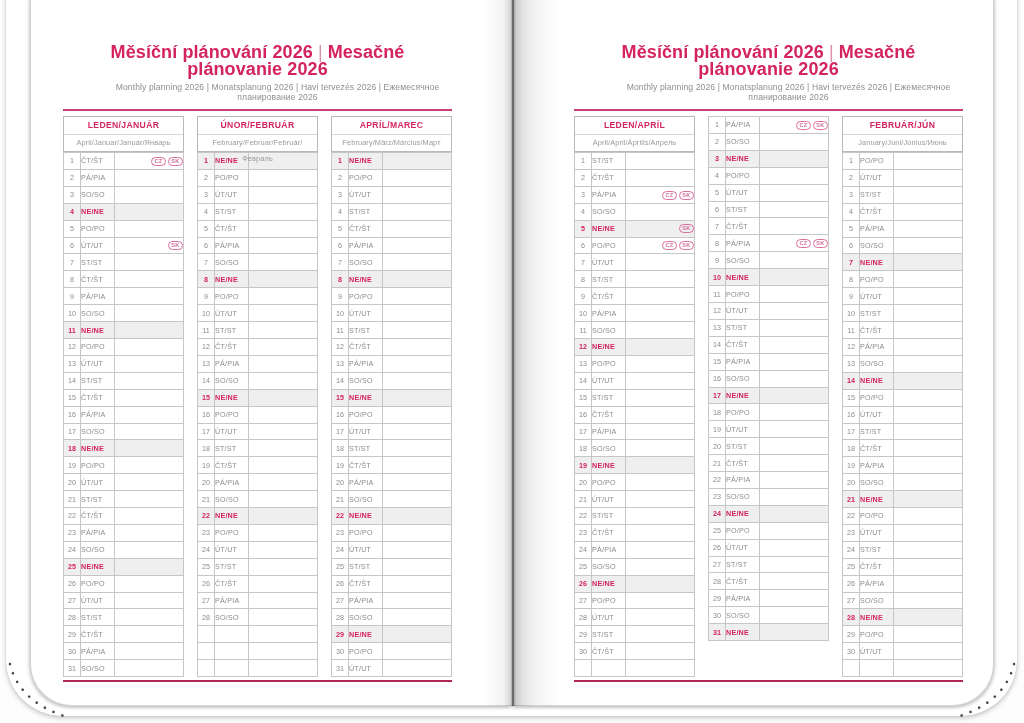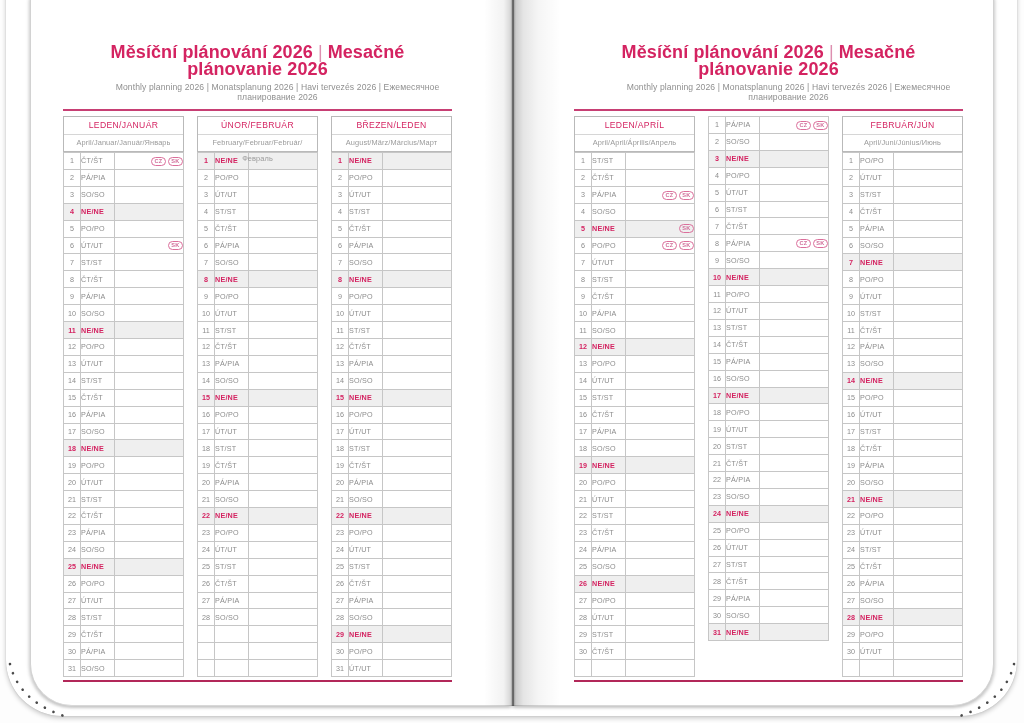--- a/index.html
+++ b/index.html
@@ -33,21 +33,21 @@
   
   .p-header{text-align:center;font-size:18px;font-weight:bold;color:#d42361;line-height:17px;letter-spacing:.1px;}
   .tsep{color:#dd8fb0;font-weight:400;padding:0 5px;}
   .p-sub{text-align:center;font-size:8.6px;color:#8f8f8f;margin-top:4px;line-height:10px;letter-spacing:.1px;margin-left:40px;}
   .p-rule{height:2px;background:#c73f74;margin-top:7px;}
 
   
   .columns{display:flex;gap:13px;margin-top:5px;}
   .month{flex:1;min-width:0;}
   .mhead{border:1px solid #b9b9b9;box-sizing:border-box;}
-  .m-title{height:17px;line-height:17px;text-align:center;color:#d42361;font-weight:normal;
+  .m-title{height:17px;line-height:17px;text-align:center;color:#d42361;font-weight:bold;
            font-size:8.6px;letter-spacing:.35px;border-bottom:1px solid #d6d6d6;}
   .m-sub{height:16px;line-height:16px;text-align:center;color:#9a9a9a;font-size:7.4px;letter-spacing:.1px;}
 
   table.days{width:100%;border-collapse:collapse;table-layout:fixed;margin-top:0;}
   table.days td{border:1px solid #c6c6c6;height:15.92px;padding:0;font-size:7.2px;color:#8c8c8c;
                 overflow:hidden;white-space:nowrap;}
   td.num{text-align:center;font-size:8px;color:#999;}
   td.dname{padding-left:4px;letter-spacing:.2px;}
   td.note{text-align:right;vertical-align:middle;padding-right:3px;}
   tr.sun td{background:#efefef;}
@@ -406,22 +406,22 @@
               <tr>
                 <td class="num"></td>
                 <td class="dname"></td>
                 <td class="note"></td>
               </tr>
             </tbody>
           </table>
         </div>
         <div class="month">
           <div class="mhead">
-            <div class="m-title">BŘEZEN/LEDEN</div>
-            <div class="m-sub">August/März/Március/Март</div>
+            <div class="m-title">APRÍL/MAREC</div>
+            <div class="m-sub">February/März/Március/Март</div>
           </div>
           <table class="days">
             <colgroup>
               <col style="width: 17px;">
               <col style="width: 34px;">
               <col>
             </colgroup>
             <tbody>
               <tr class="sun">
                 <td class="num">1</td>
@@ -926,21 +926,21 @@
                 <td class="num">31</td>
                 <td class="dname">NE/NE</td>
                 <td class="note"></td>
               </tr>
             </tbody>
           </table>
         </div>
         <div class="month">
           <div class="mhead">
             <div class="m-title">FEBRUÁR/JÚN</div>
-            <div class="m-sub">April/Juni/Június/Июнь</div>
+            <div class="m-sub">January/Juni/Június/Июнь</div>
           </div>
           <table class="days">
             <colgroup>
               <col style="width: 17px;">
               <col style="width: 34px;">
               <col>
             </colgroup>
             <tbody>
               <tr>
                 <td class="num">1</td>

